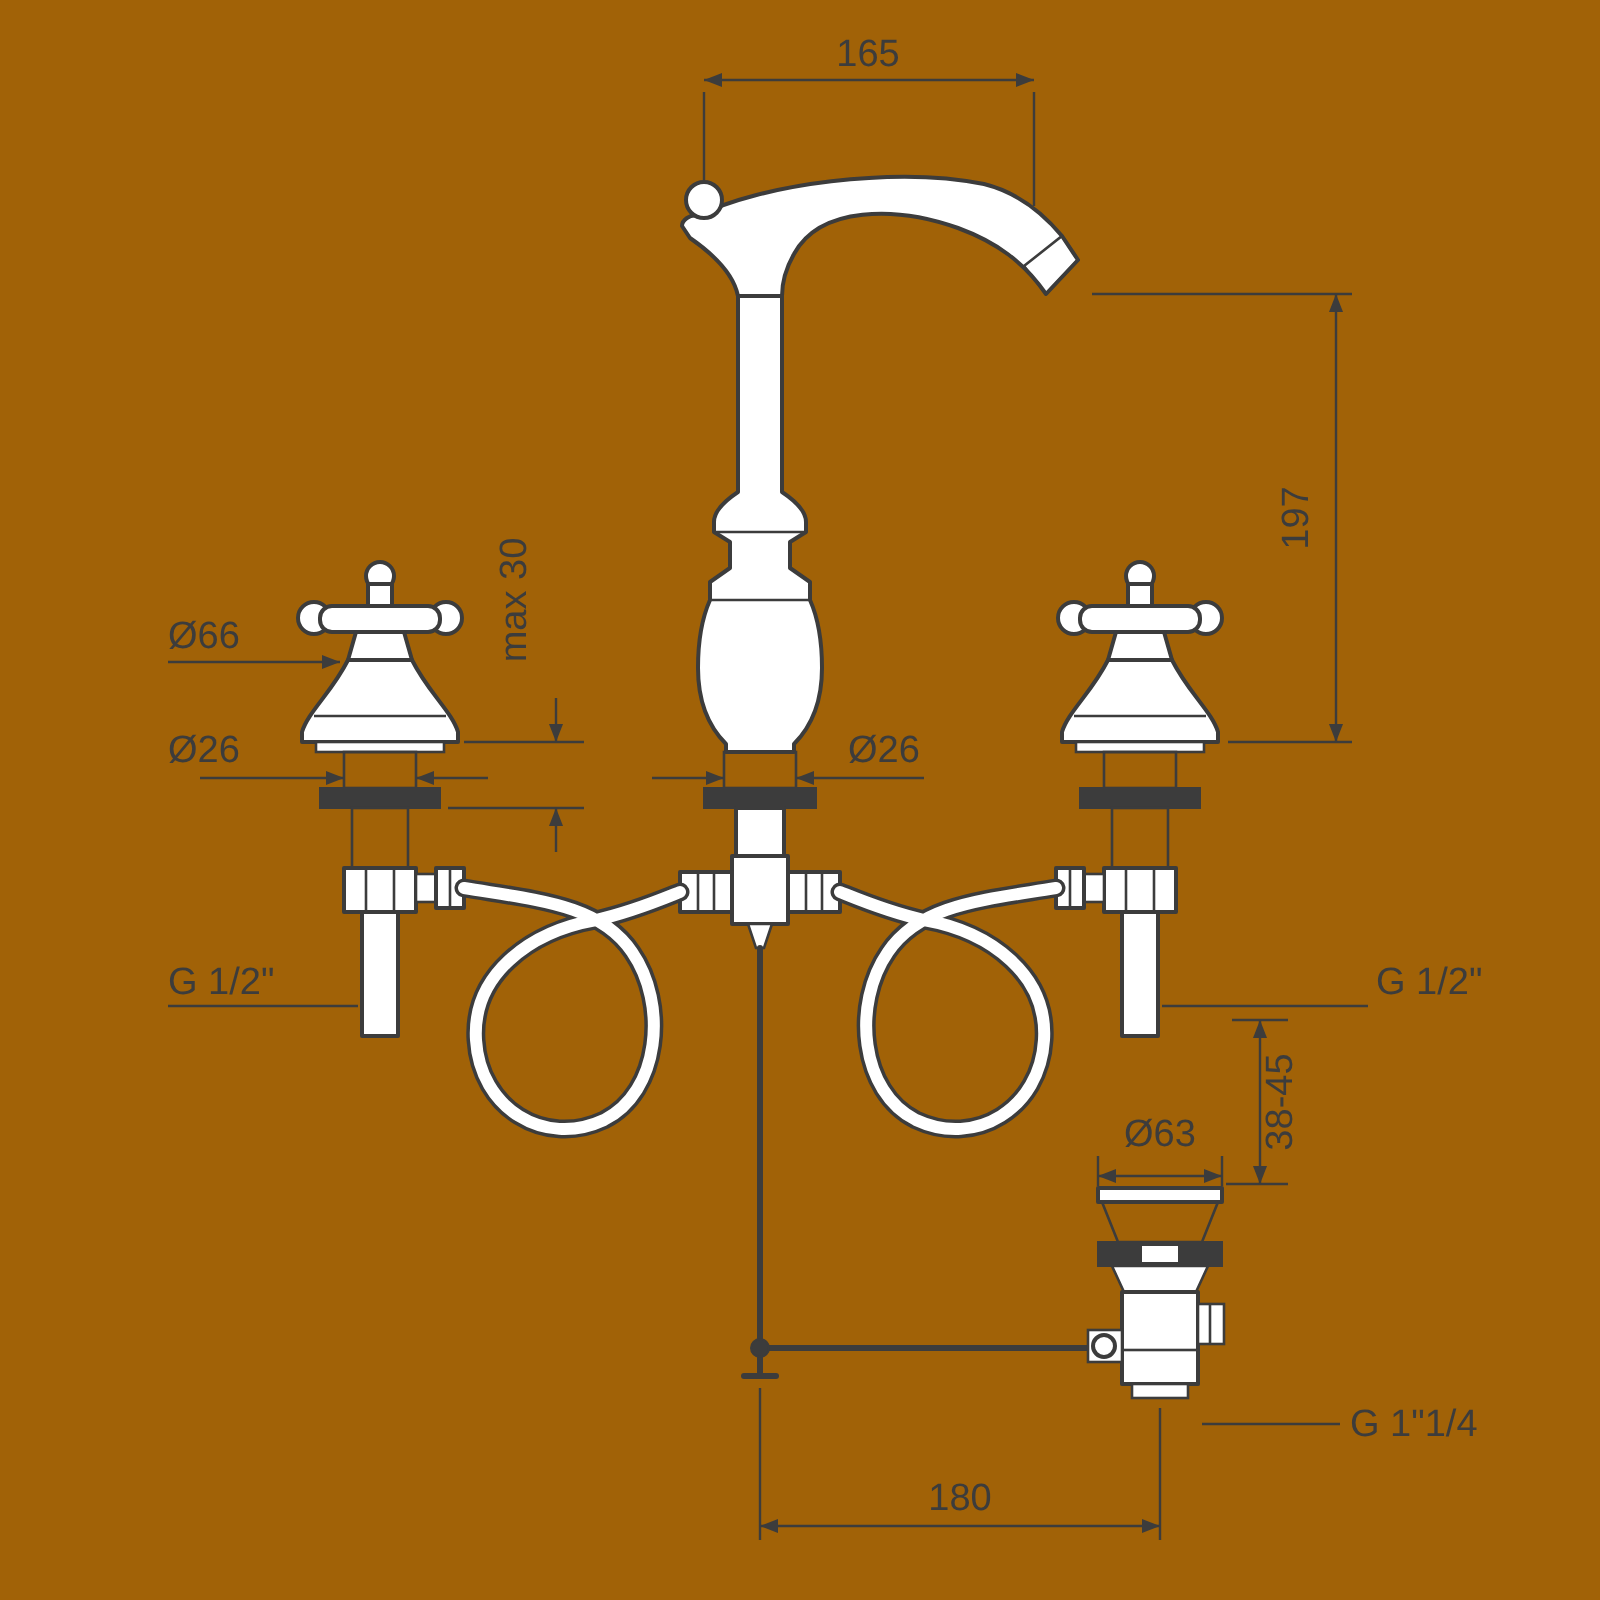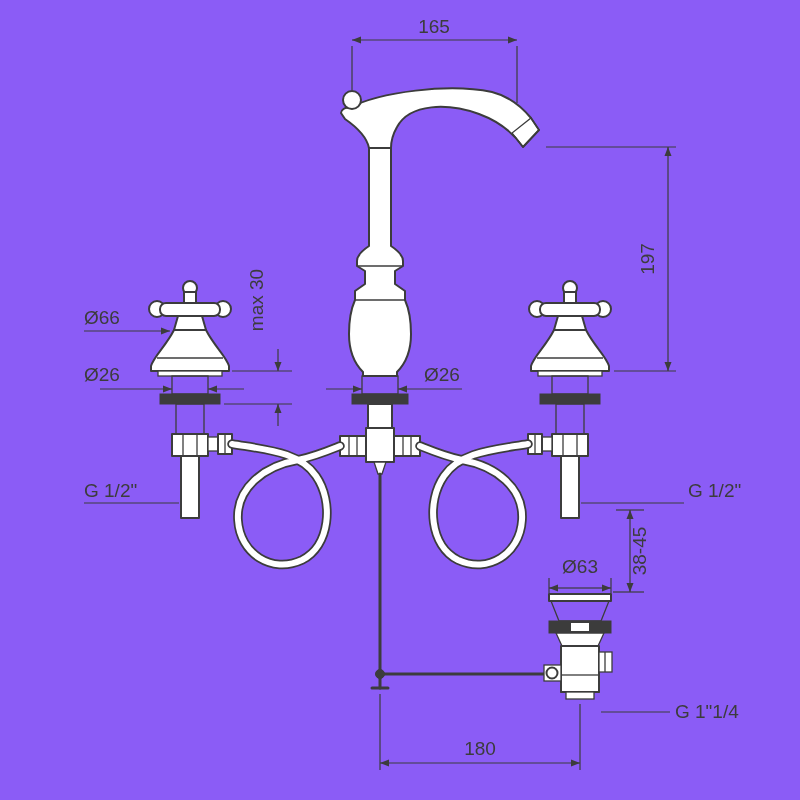--- a/index.html
+++ b/index.html
@@ -1,16 +1,16 @@
 <!DOCTYPE html>
 <html><head>
 <meta charset="utf-8">
 <style>
   html,body{margin:0;padding:0;background:#ffffff;}
-  .canvas{width:800px;height:800px;background:#8b5cf6;position:relative;overflow:hidden;}
+  .canvas{width:800px;height:800px;background:#a16207;position:relative;overflow:hidden;}
   svg{display:block;}
   .ln{stroke:#3c3c3c;fill:none;stroke-width:2;stroke-linejoin:round;stroke-linecap:round;}
   .thin{stroke:#3c3c3c;fill:none;stroke-width:1.3;}
   .dim{stroke:#3c3c3c;fill:none;stroke-width:1.2;}
   .dark{fill:#3c3c3c;stroke:#3c3c3c;stroke-width:1;}
   .wfill{fill:#ffffff;}
   .hose-outer{stroke:#3c3c3c;stroke-width:9.5;fill:none;stroke-linecap:round;}
   .hose-inner{stroke:#ffffff;stroke-width:6;fill:none;stroke-linecap:round;}
   .rod{stroke:#3c3c3c;stroke-width:3;fill:none;stroke-linecap:round;}
   text.dimtxt{font-family:"Liberation Sans",sans-serif;font-size:19px;fill:#3c3c3c;}

